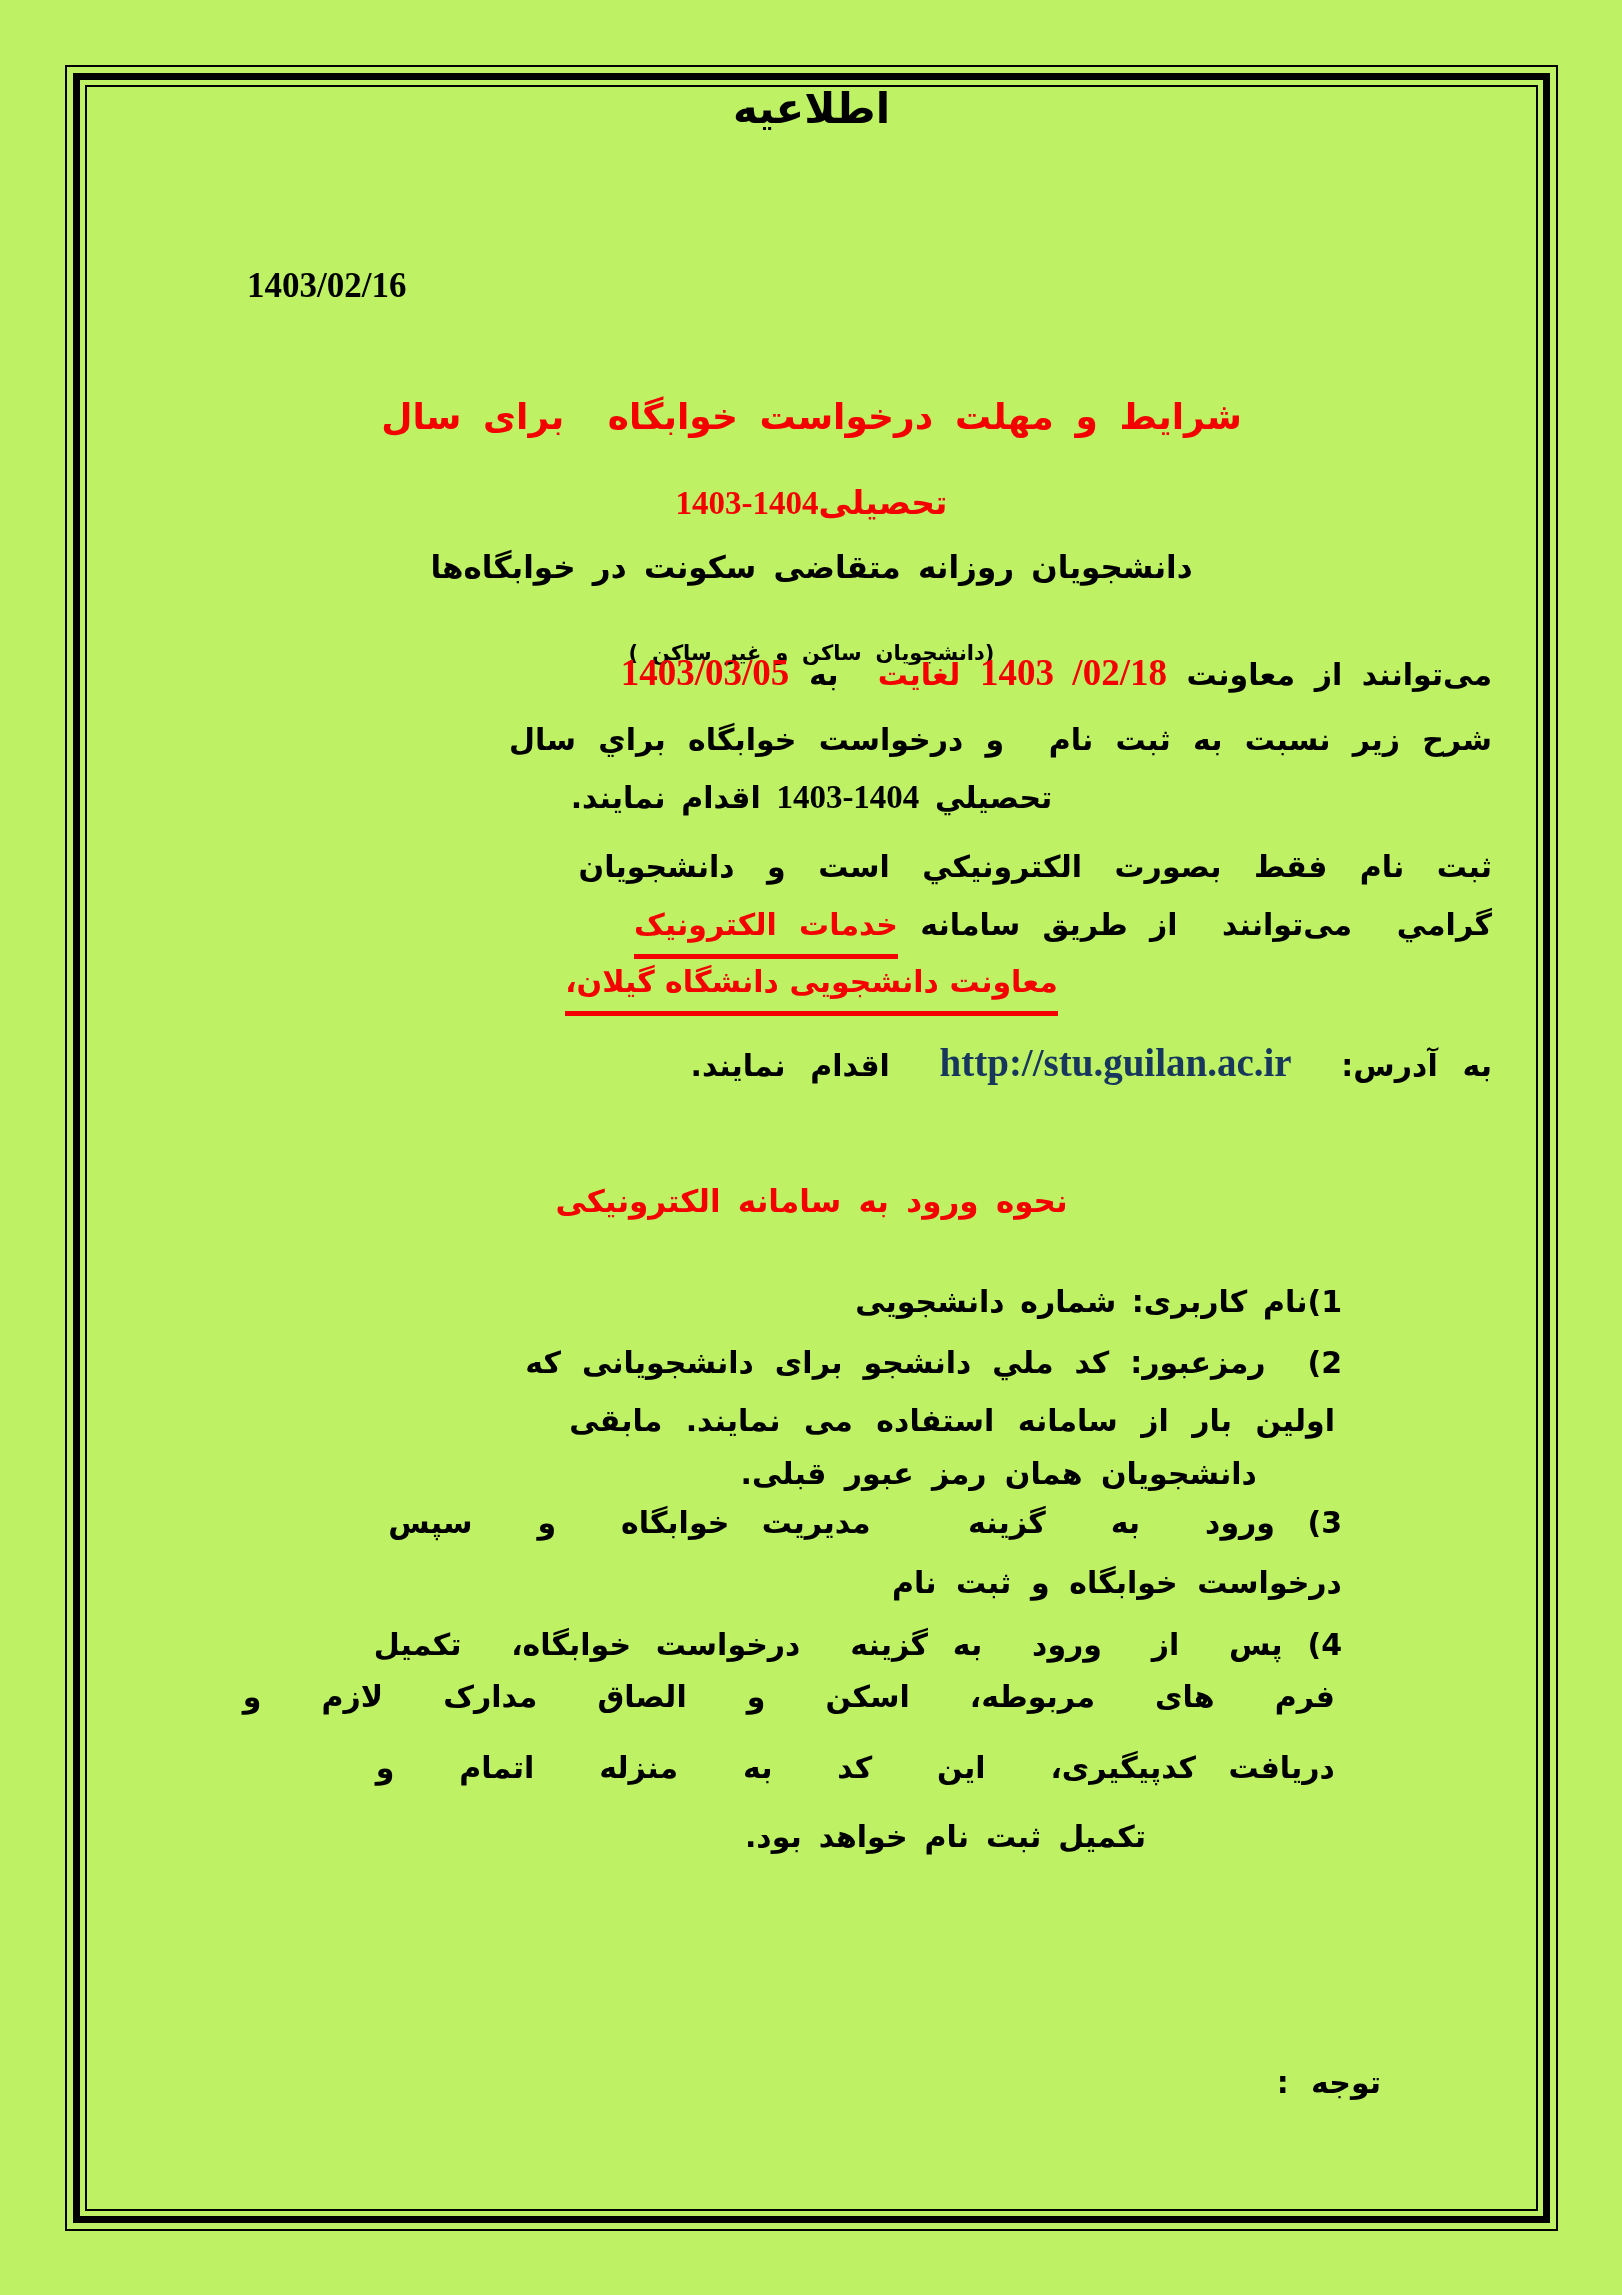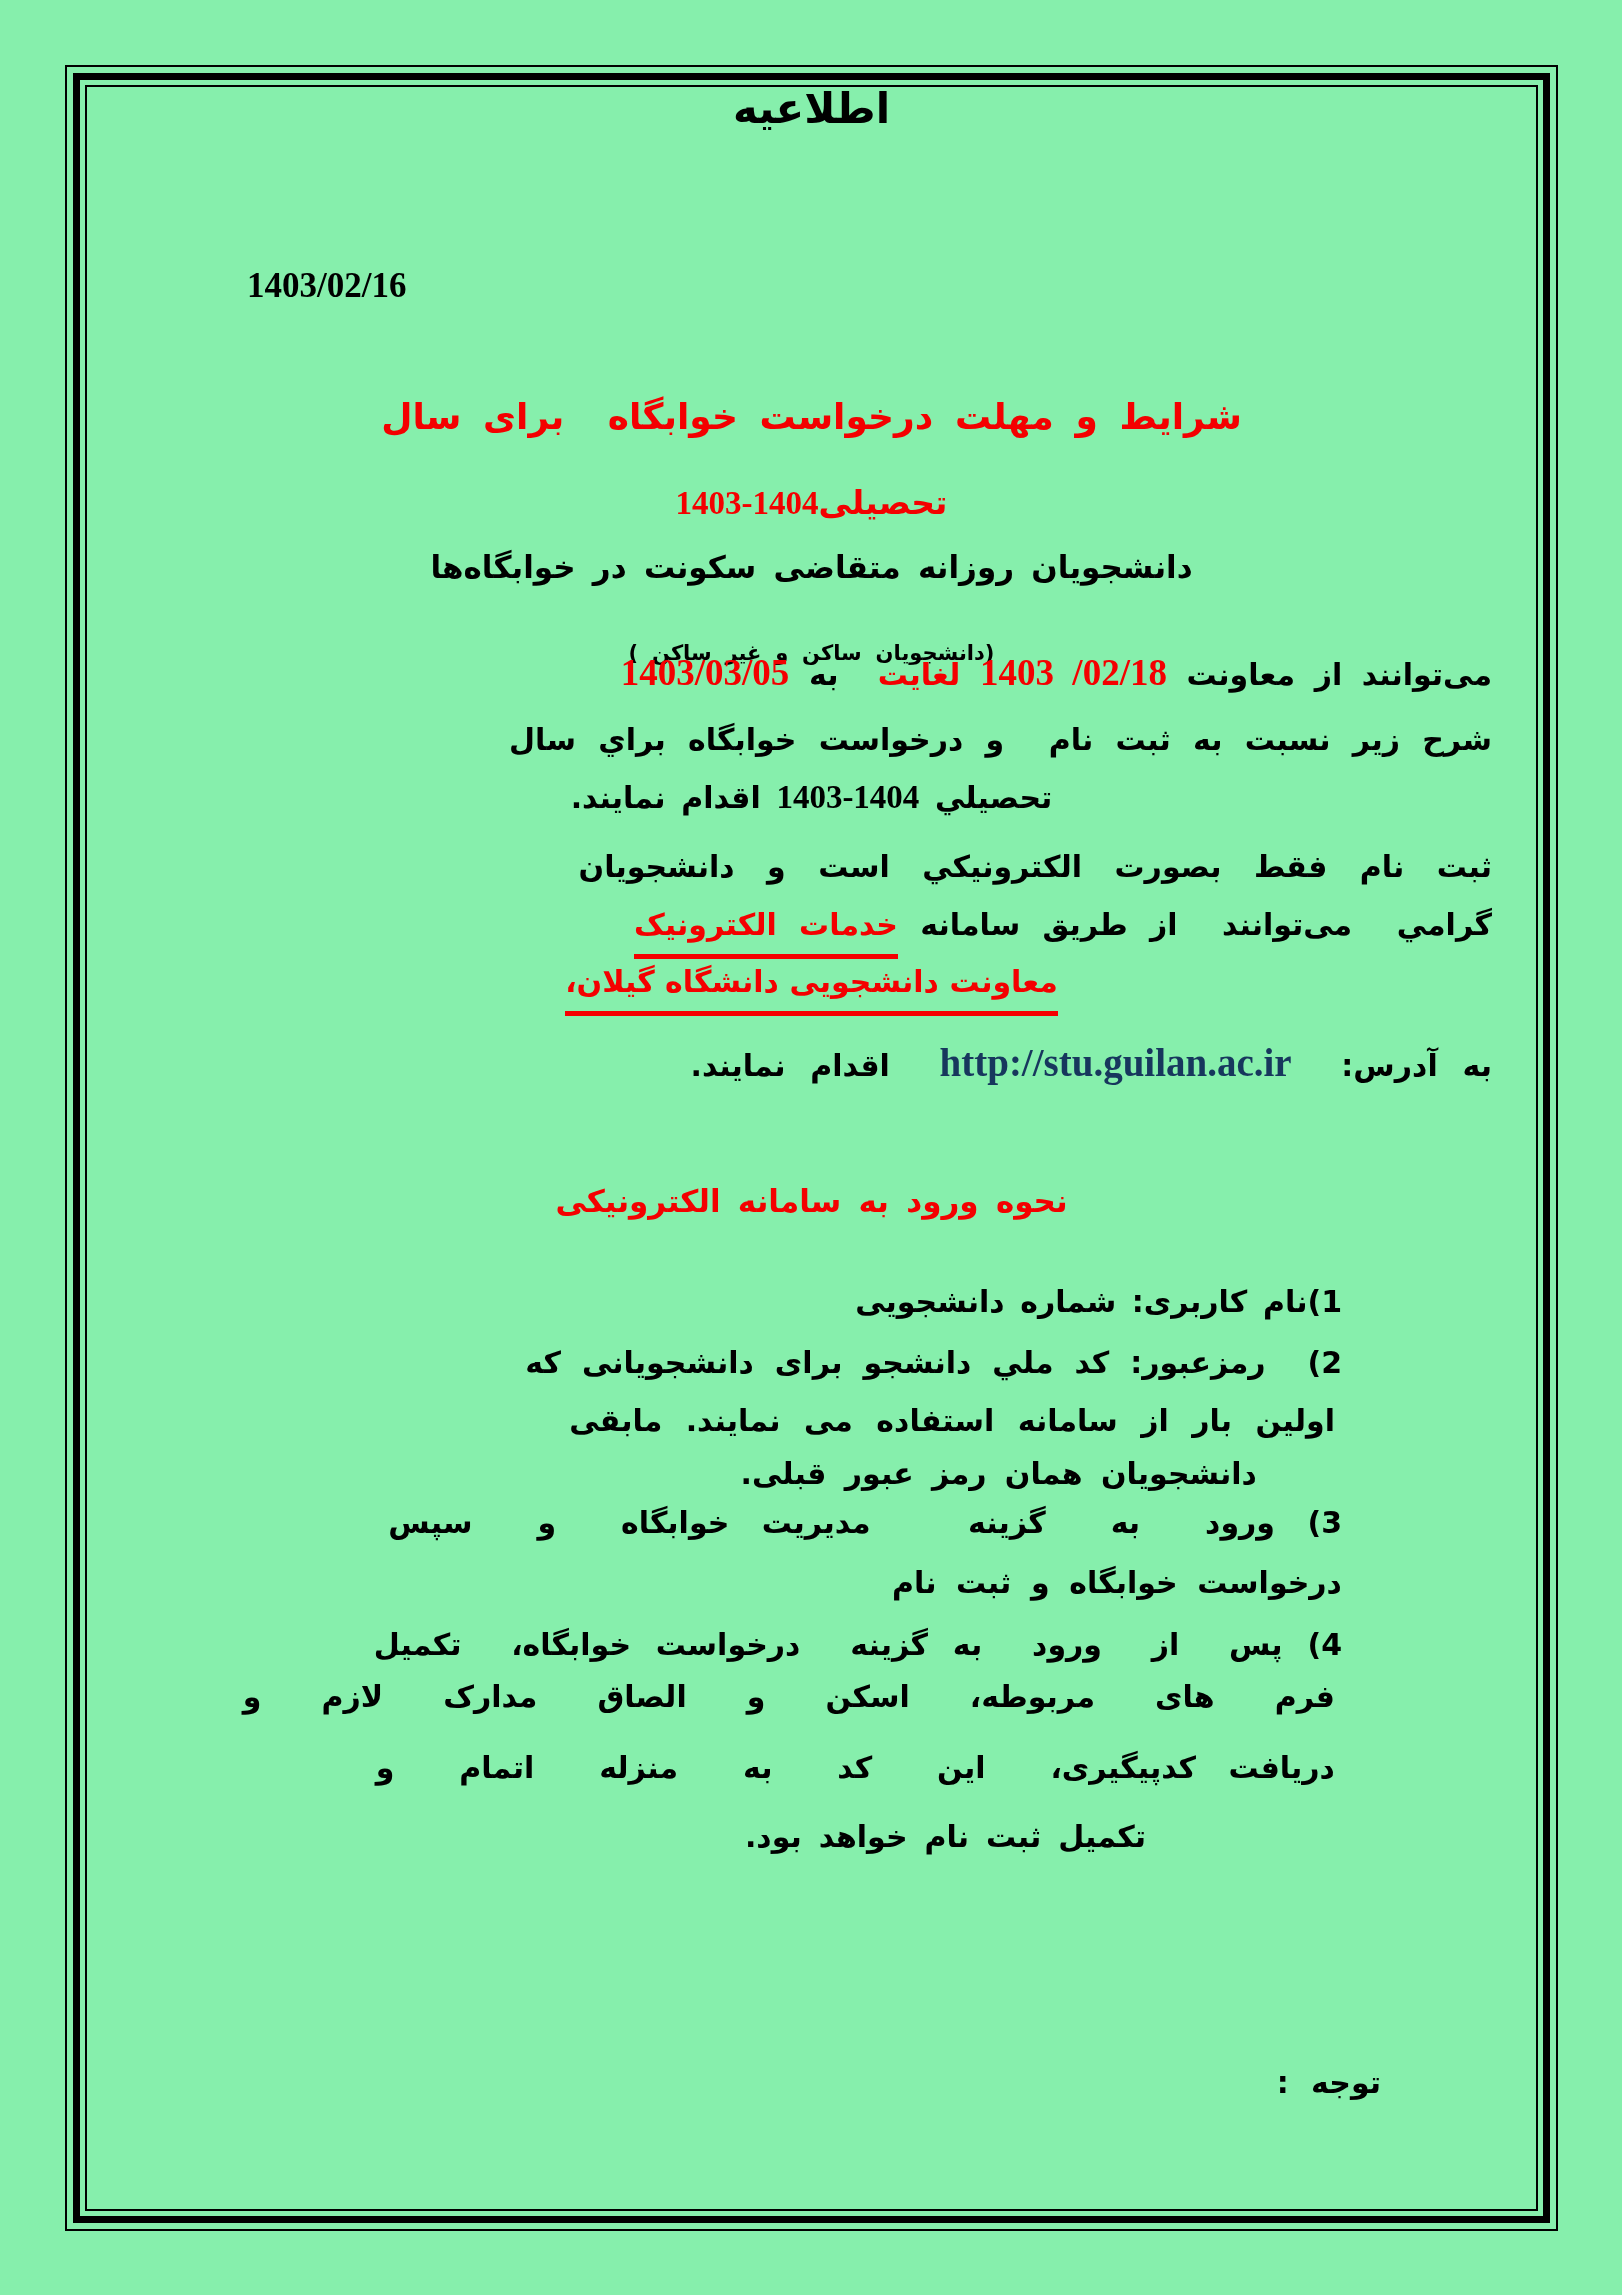--- a/index.html
+++ b/index.html
@@ -1,16 +1,16 @@
 <!DOCTYPE html>
 <html lang="fa" style="font-size:10.5px"><head>
 <meta charset="utf-8">
 <style>
   html,body{margin:0;padding:0;background:#ffffff;}
-  .page{position:relative;width:1623px;height:2295px;background:#86efac;overflow:hidden;
+  .page{position:relative;width:1623px;height:2295px;background:#bef264;overflow:hidden;
         font-family:"DejaVu Sans",sans-serif;}
   
   .frame-outer{position:absolute;left:65px;top:65px;right:65px;bottom:64px;border:2.6px solid #000;}
   .frame-mid{position:absolute;left:5.9px;top:5.9px;right:5.9px;bottom:5.9px;border:7.2px solid #000;}
   .frame-inner{position:absolute;left:5.2px;top:5.2px;right:5.2px;bottom:5.2px;border:2.6px solid #000;}
 
   .t-line{position:absolute;left:131px;right:131px;direction:rtl;unicode-bidi:embed;
           font-weight:bold;color:#000;font-size:30px;line-height:1.5;text-align:right;
           white-space:pre-wrap;}
   .center{text-align:center;}

